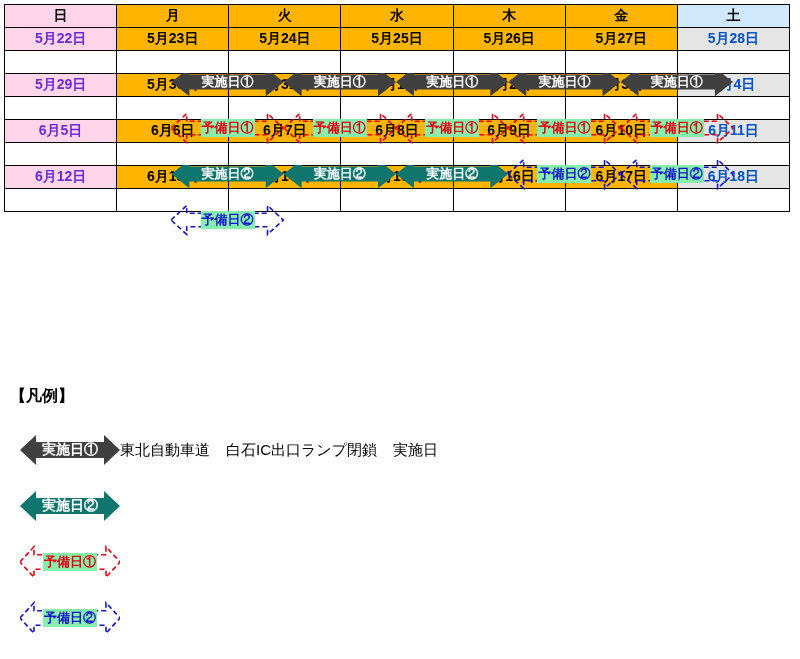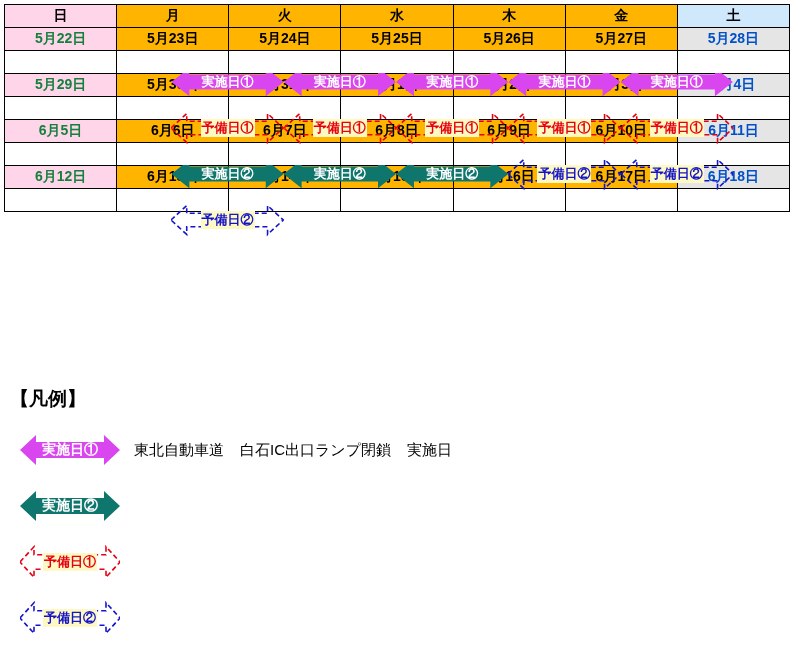--- a/index.html
+++ b/index.html
@@ -42,21 +42,21 @@
   }
   .col-sun { width: 112px; }
   .col-day { width: 112px; }
 
   
   .hdr-sun { background: #ffd5ea; }
   .hdr-wd  { background: #ffb400; }
   .hdr-sat { background: #cfe8fb; }
 
   
-  .date-sun { background: #ffd5ea; color: #15803d; }
+  .date-sun { background: #ffd5ea; color: #6d28d9; }
   .date-wd  { background: #ffb400; color: #000000; }
   .date-sat { background: #e5e5e5; color: #0050c8; }
 
   
   .band {
     height: 62px;
     background: #ffffff;
     position: relative;
   }
   .band-cell { position: relative; }
@@ -76,40 +76,40 @@
     align-items: center;
     justify-content: center;
     box-sizing: border-box;
     font-size: 13px;
     font-weight: bold;
     letter-spacing: 0px;
     white-space: nowrap;
   }
   
   .arrow.red {
-    background: #d946ef;
+    background: #404040;
     color: #ffffff;
     clip-path: polygon(0% 50%, 16% 8%, 16% 28%, 84% 28%, 84% 8%, 100% 50%, 84% 92%, 84% 72%, 16% 72%, 16% 92%);
   }
   
   .arrow.blue {
     background: #0f766e;
     color: #ffffff;
     clip-path: polygon(0% 50%, 16% 8%, 16% 28%, 84% 28%, 84% 8%, 100% 50%, 84% 92%, 84% 72%, 16% 72%, 16% 92%);
   }
   
   .arrow.outline {
     background: transparent;
   }
   .arrow.outline .lbl {
     position: relative;
     z-index: 2;
     font-size: 13px;
     font-weight: bold;
-    background: #fef9c3;
+    background: #86efac;
     padding: 0 1px;
   }
   .arrow.outline.red-o .lbl { color: #e60012; }
   .arrow.outline.blue-o .lbl { color: #1414cd; }
   .arrow.outline svg {
     position: absolute;
     left: 0; top: 0;
     width: 100%;
     height: 100%;
     z-index: 1;
@@ -120,21 +120,21 @@
     font-size: 11px;
     color: #d10000;
     font-weight: bold;
   }
 
   
   .legend-title {
     position: absolute;
     left: 10px;
     top: 386px;
-    font-size: 19px;
+    font-size: 16px;
     font-weight: bold;
   }
   .legend-row {
     position: absolute;
     left: 20px;
     height: 40px;
     display: flex;
     align-items: center;
   }
   .legend-arrow {
@@ -142,21 +142,21 @@
     width: 100px;
     height: 36px;
     display: flex;
     align-items: center;
     justify-content: center;
     box-sizing: border-box;
     font-size: 14px;
     font-weight: bold;
   }
   .legend-text {
-    margin-left: 14px;
+    margin-left: 0;
     font-size: 15px;
     color: #000000;
     white-space: nowrap;
   }
   .legend-text .gap { display: inline-block; width: 16px; }
 </style>
 </head>
 <body>
 
 <div class="page">

